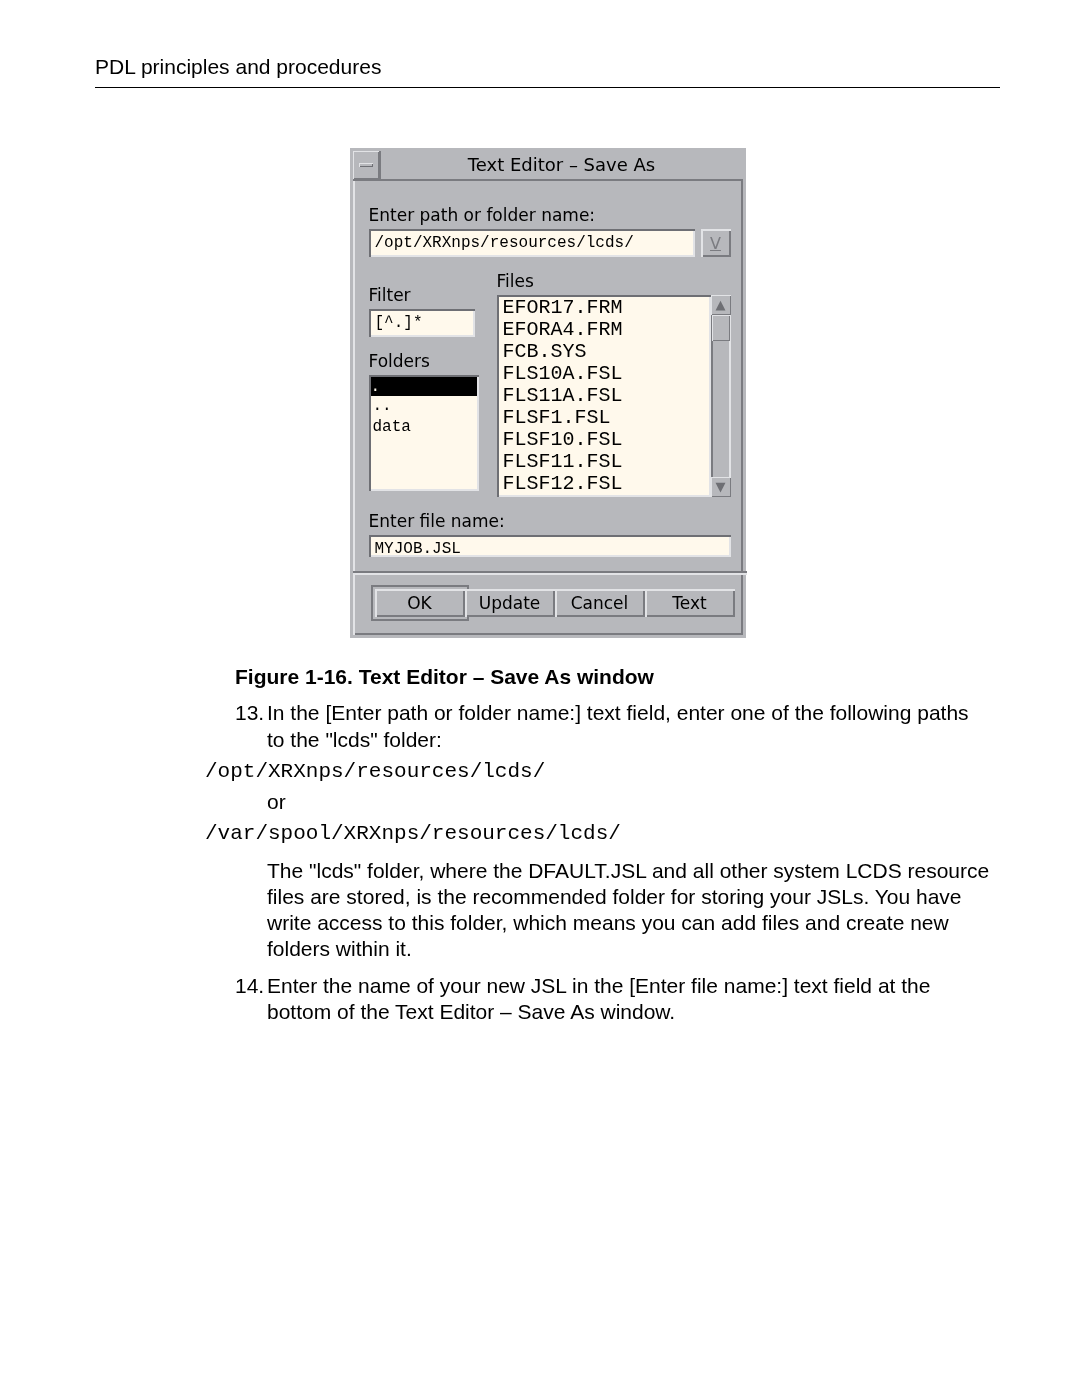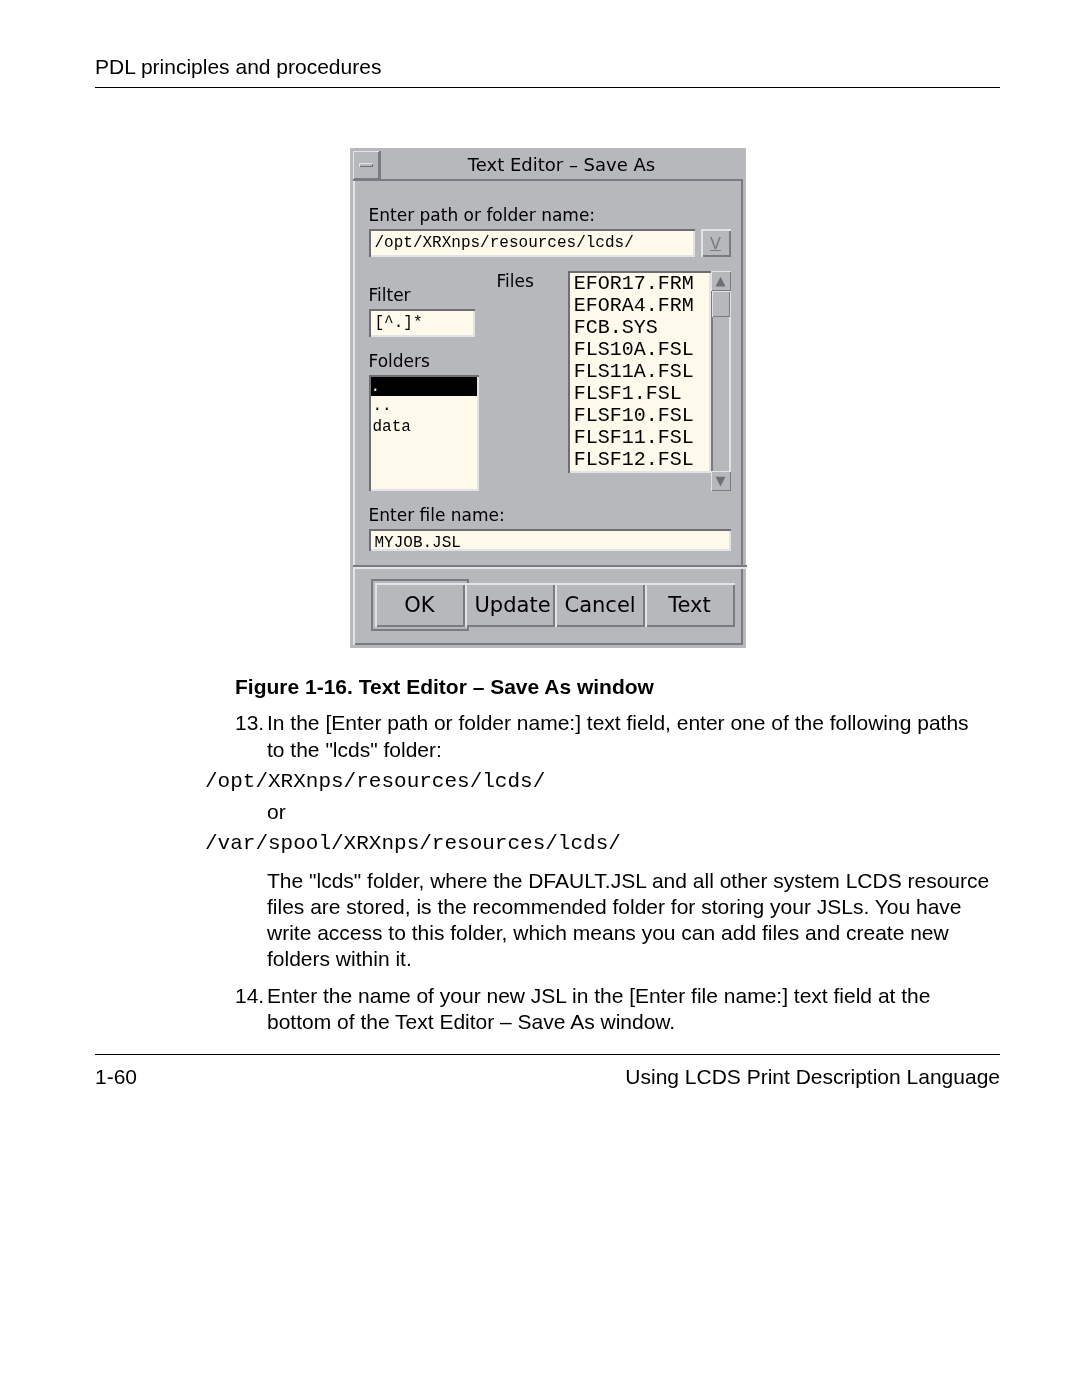--- a/index.html
+++ b/index.html
@@ -121,21 +121,21 @@
     overflow: hidden;
     width: 102px;
   }
   .folder-sel {
     background: #000;
     color: #fff9ec;
     display: block;
     height: 19px;
     margin: 0 -2px;
   }
-  .filescol { flex:1; display:flex; flex-direction:row;gap:34px; }
+  .filescol { flex:1; display:flex; flex-direction:column; }
   .filesbox {
     height: 198px;
     padding: 2px 6px;
     font-family: "Courier New", monospace;
     font-size: 20px;
     line-height: 22px;
     overflow: hidden;
     flex:1;
   }
   .scroll {
@@ -173,25 +173,25 @@
     margin: 14px -16px 0 -16px;
     box-shadow: inset 0 2px 0 #7a7b80, inset 0 -2px 0 #e2e3e6;
   }
   .btnrow {
     display: flex;
     justify-content: space-around;
     padding: 14px 6px 14px 6px;
   }
   .mbtn {
     min-width: 70px;
-    padding: 10px 10px;
+    padding: 4px 10px;
     text-align: center;
     background: #b7b8bc;
     box-shadow: inset 2px 2px 0 #e2e3e6, inset -2px -2px 0 #7a7b80;
-    font-size: 21px;
+    font-size: 17px;
   }
   .mbtn.default {
     outline: 2px solid #7a7b80;
     outline-offset: 2px;
   }
   
   .content {
     margin-left: 140px;
     margin-right: 10px;
     font-size: 21px;
@@ -320,18 +320,14 @@
     <div class="indent">or</div>
     <div class="mono">/var/spool/XRXnps/resources/lcds/</div>
     <div class="para">The "lcds" folder, where the DFAULT.JSL and all other system LCDS resource files are stored, is the recommended folder for storing your JSLs. You have write access to this folder, which means you can add files and create new folders within it.</div>
 
     <div class="step">
       <div class="stepnum">14.</div>
       <div>Enter the name of your new JSL in the [Enter file name:] text field at the bottom of the Text Editor – Save As window.</div>
     </div>
   </div>
 
-  <div class="footer">
-    <span>1-60</span>
-    <span>Using LCDS Print Description Language</span>
-  </div>
 
 </div>
 
 </body></html>

